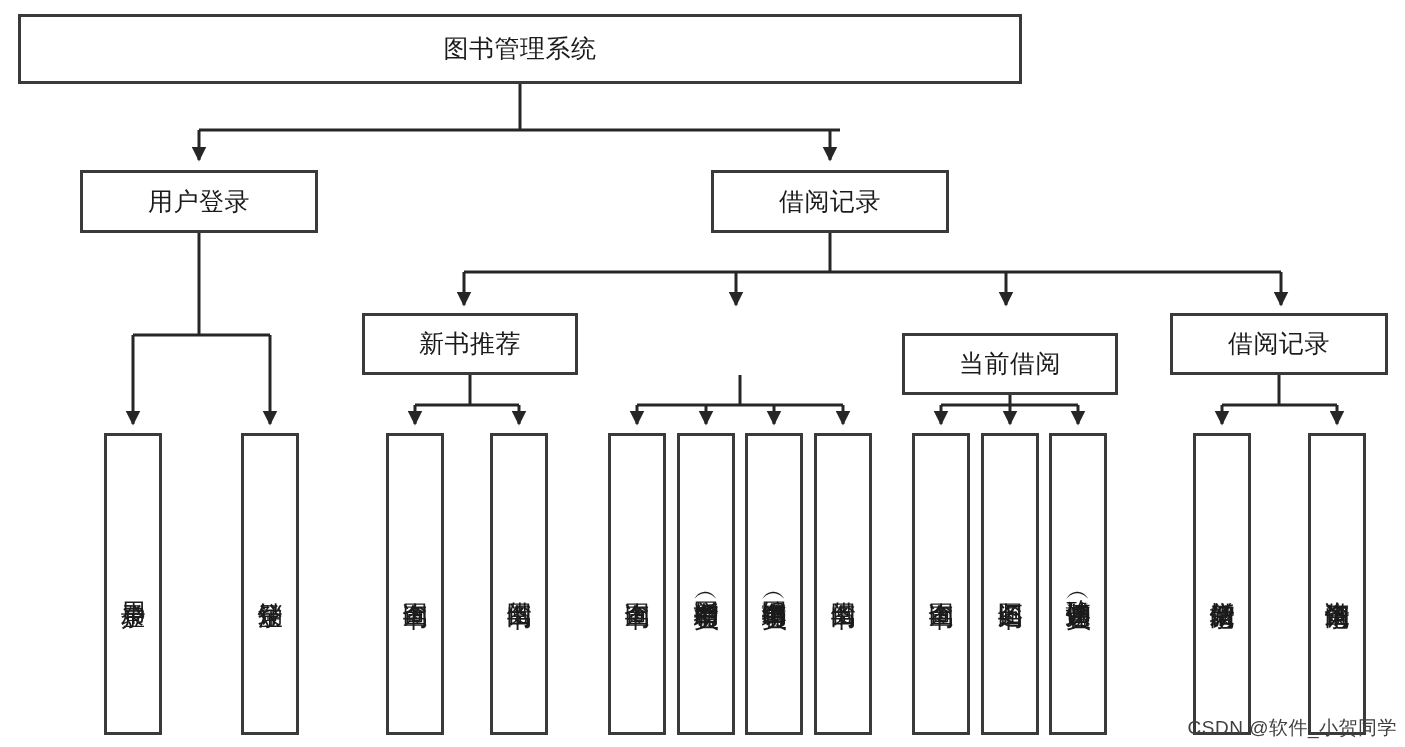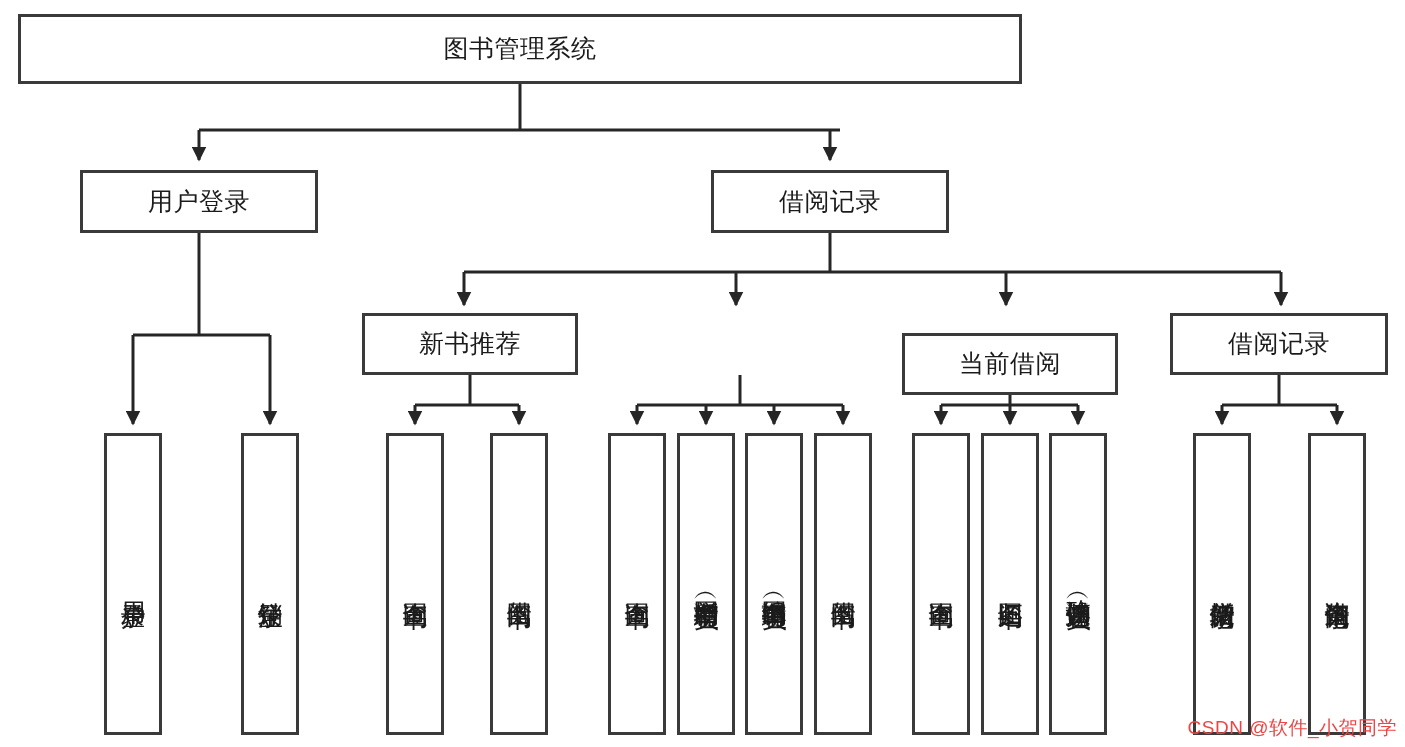--- a/index.html
+++ b/index.html
@@ -55,21 +55,21 @@
     letter-spacing: 1px;
     white-space: nowrap;
     display: block;
     color: #1b1b1b;
   }
   .watermark {
     position: absolute;
     right: 8px;
     bottom: 6px;
     font-size: 19px;
-    color: #ef4444;
+    color: #404040;
     letter-spacing: 0.5px;
     white-space: nowrap;
   }
 </style>
 </head>
 <body>
 
 <div id="stage">
 
   <svg id="wires" viewBox="0 0 1405 747" width="1405" height="747">

